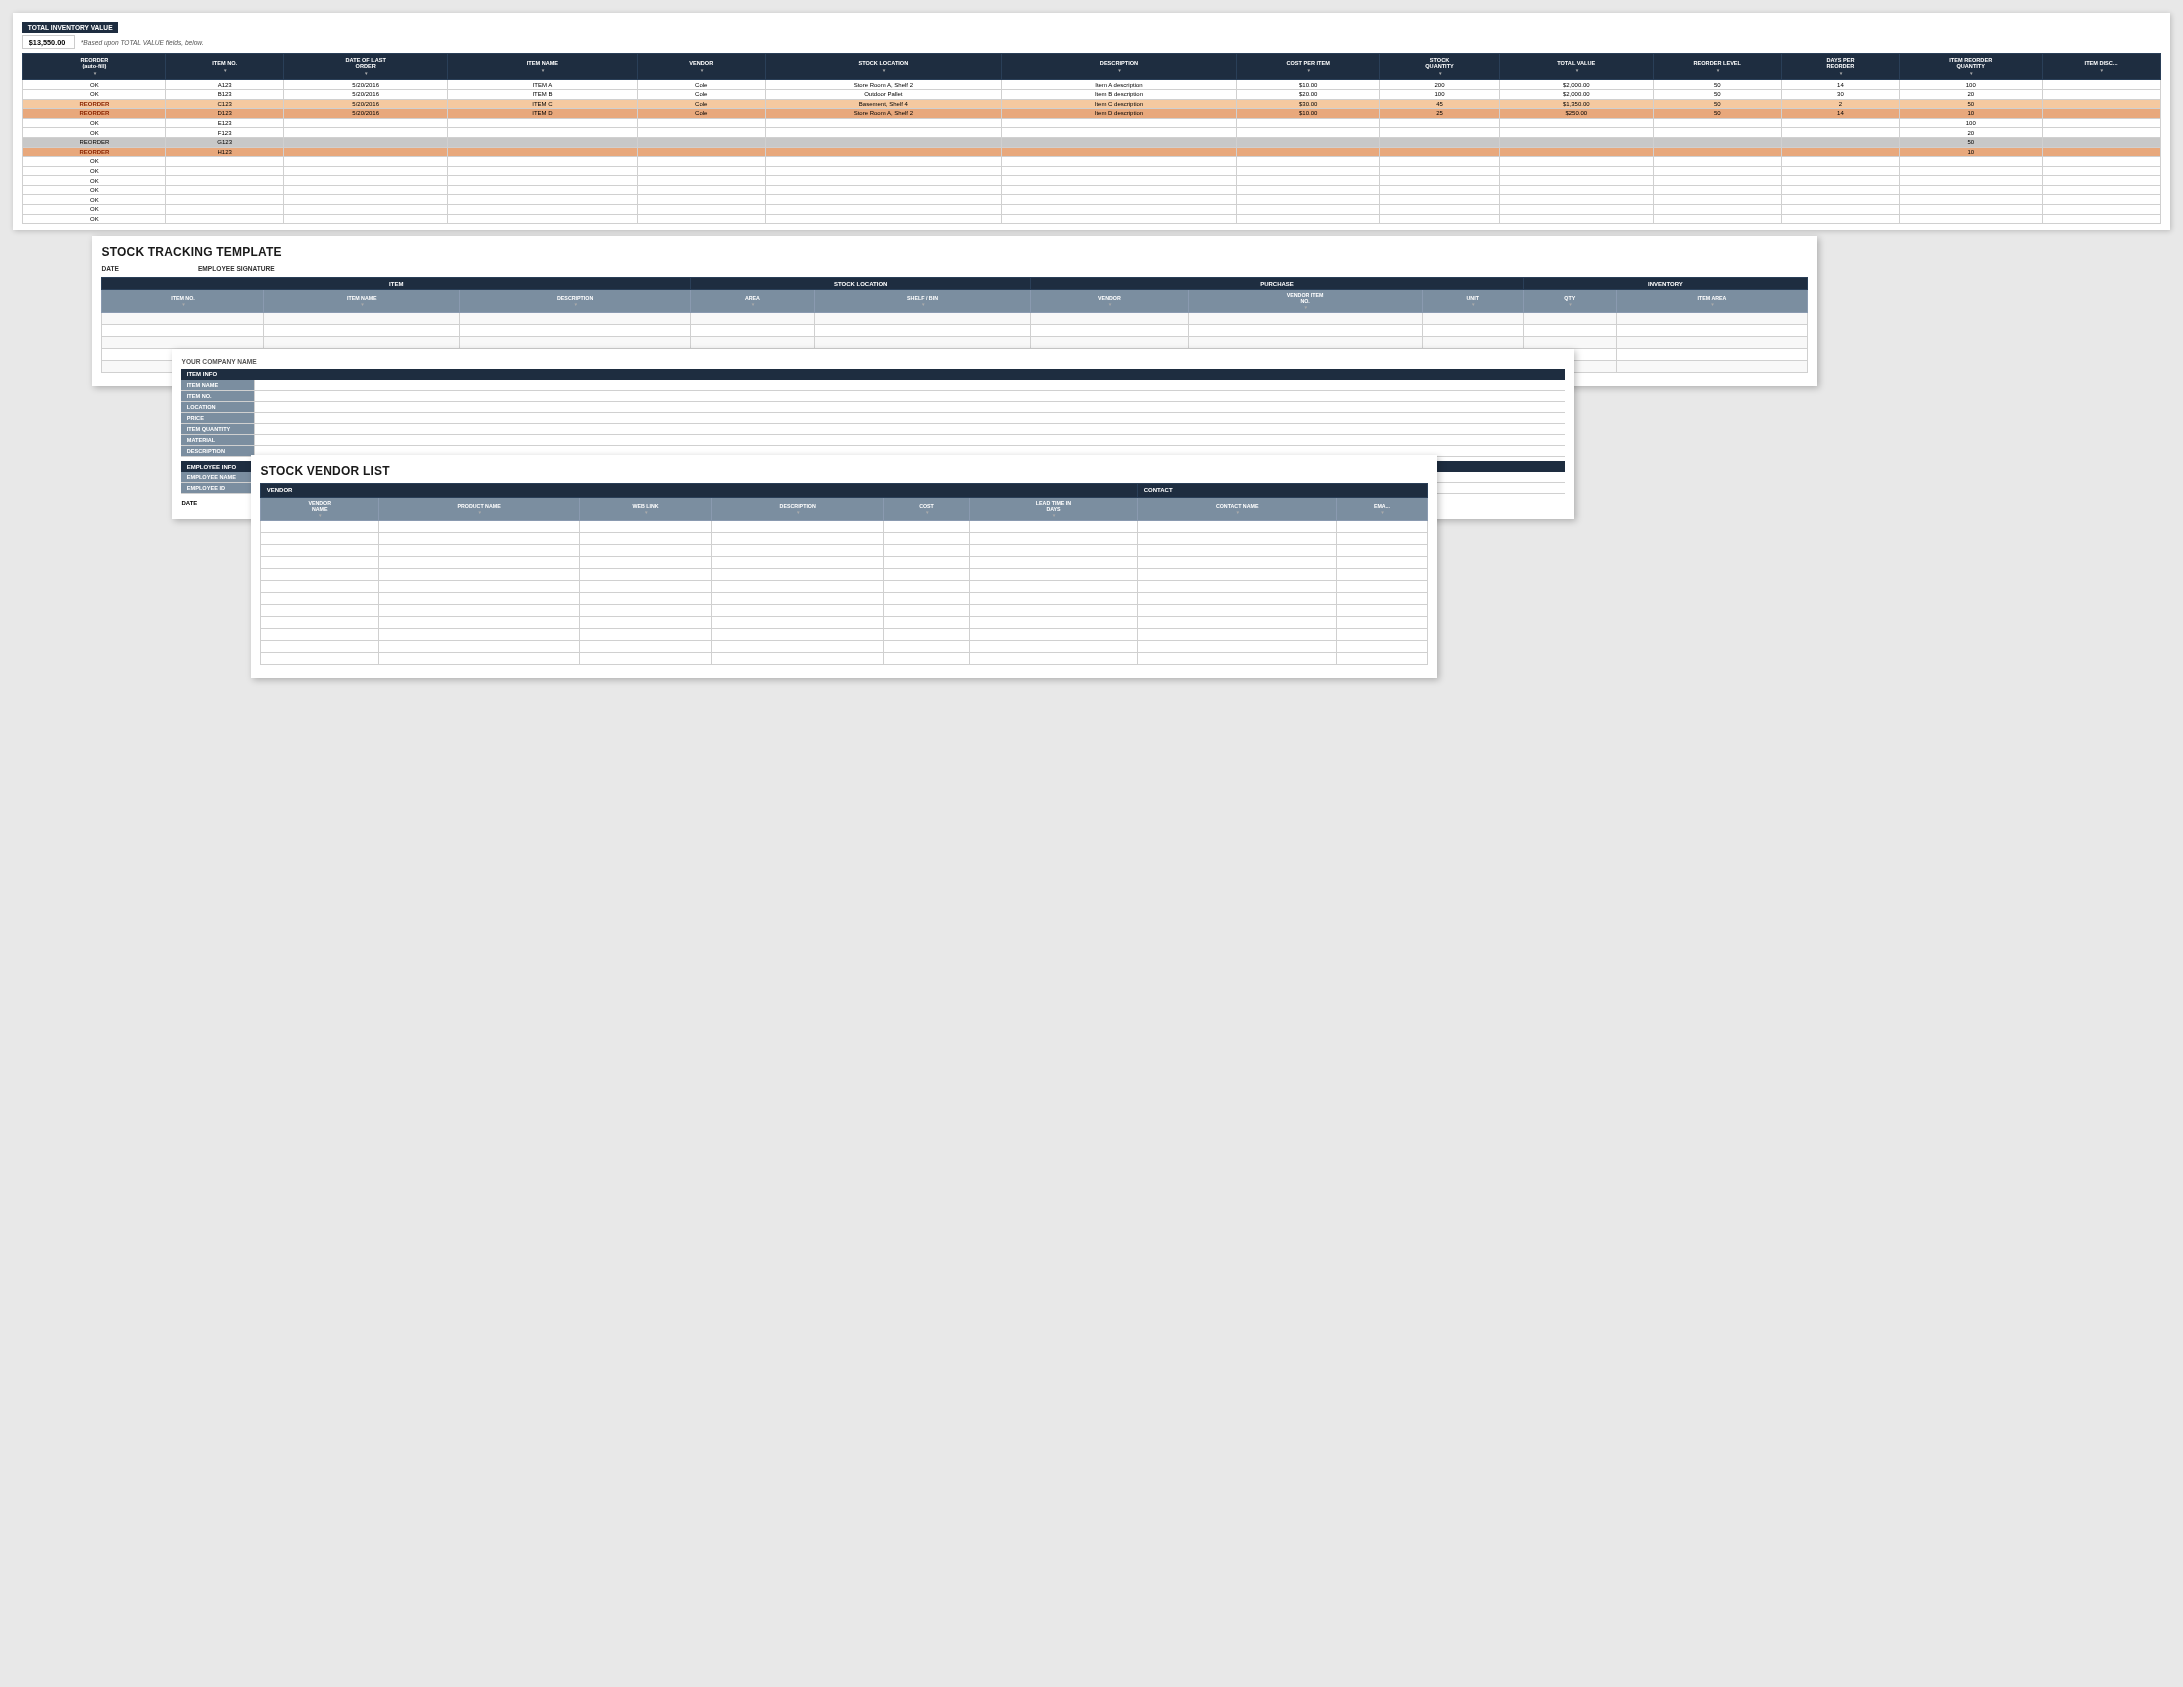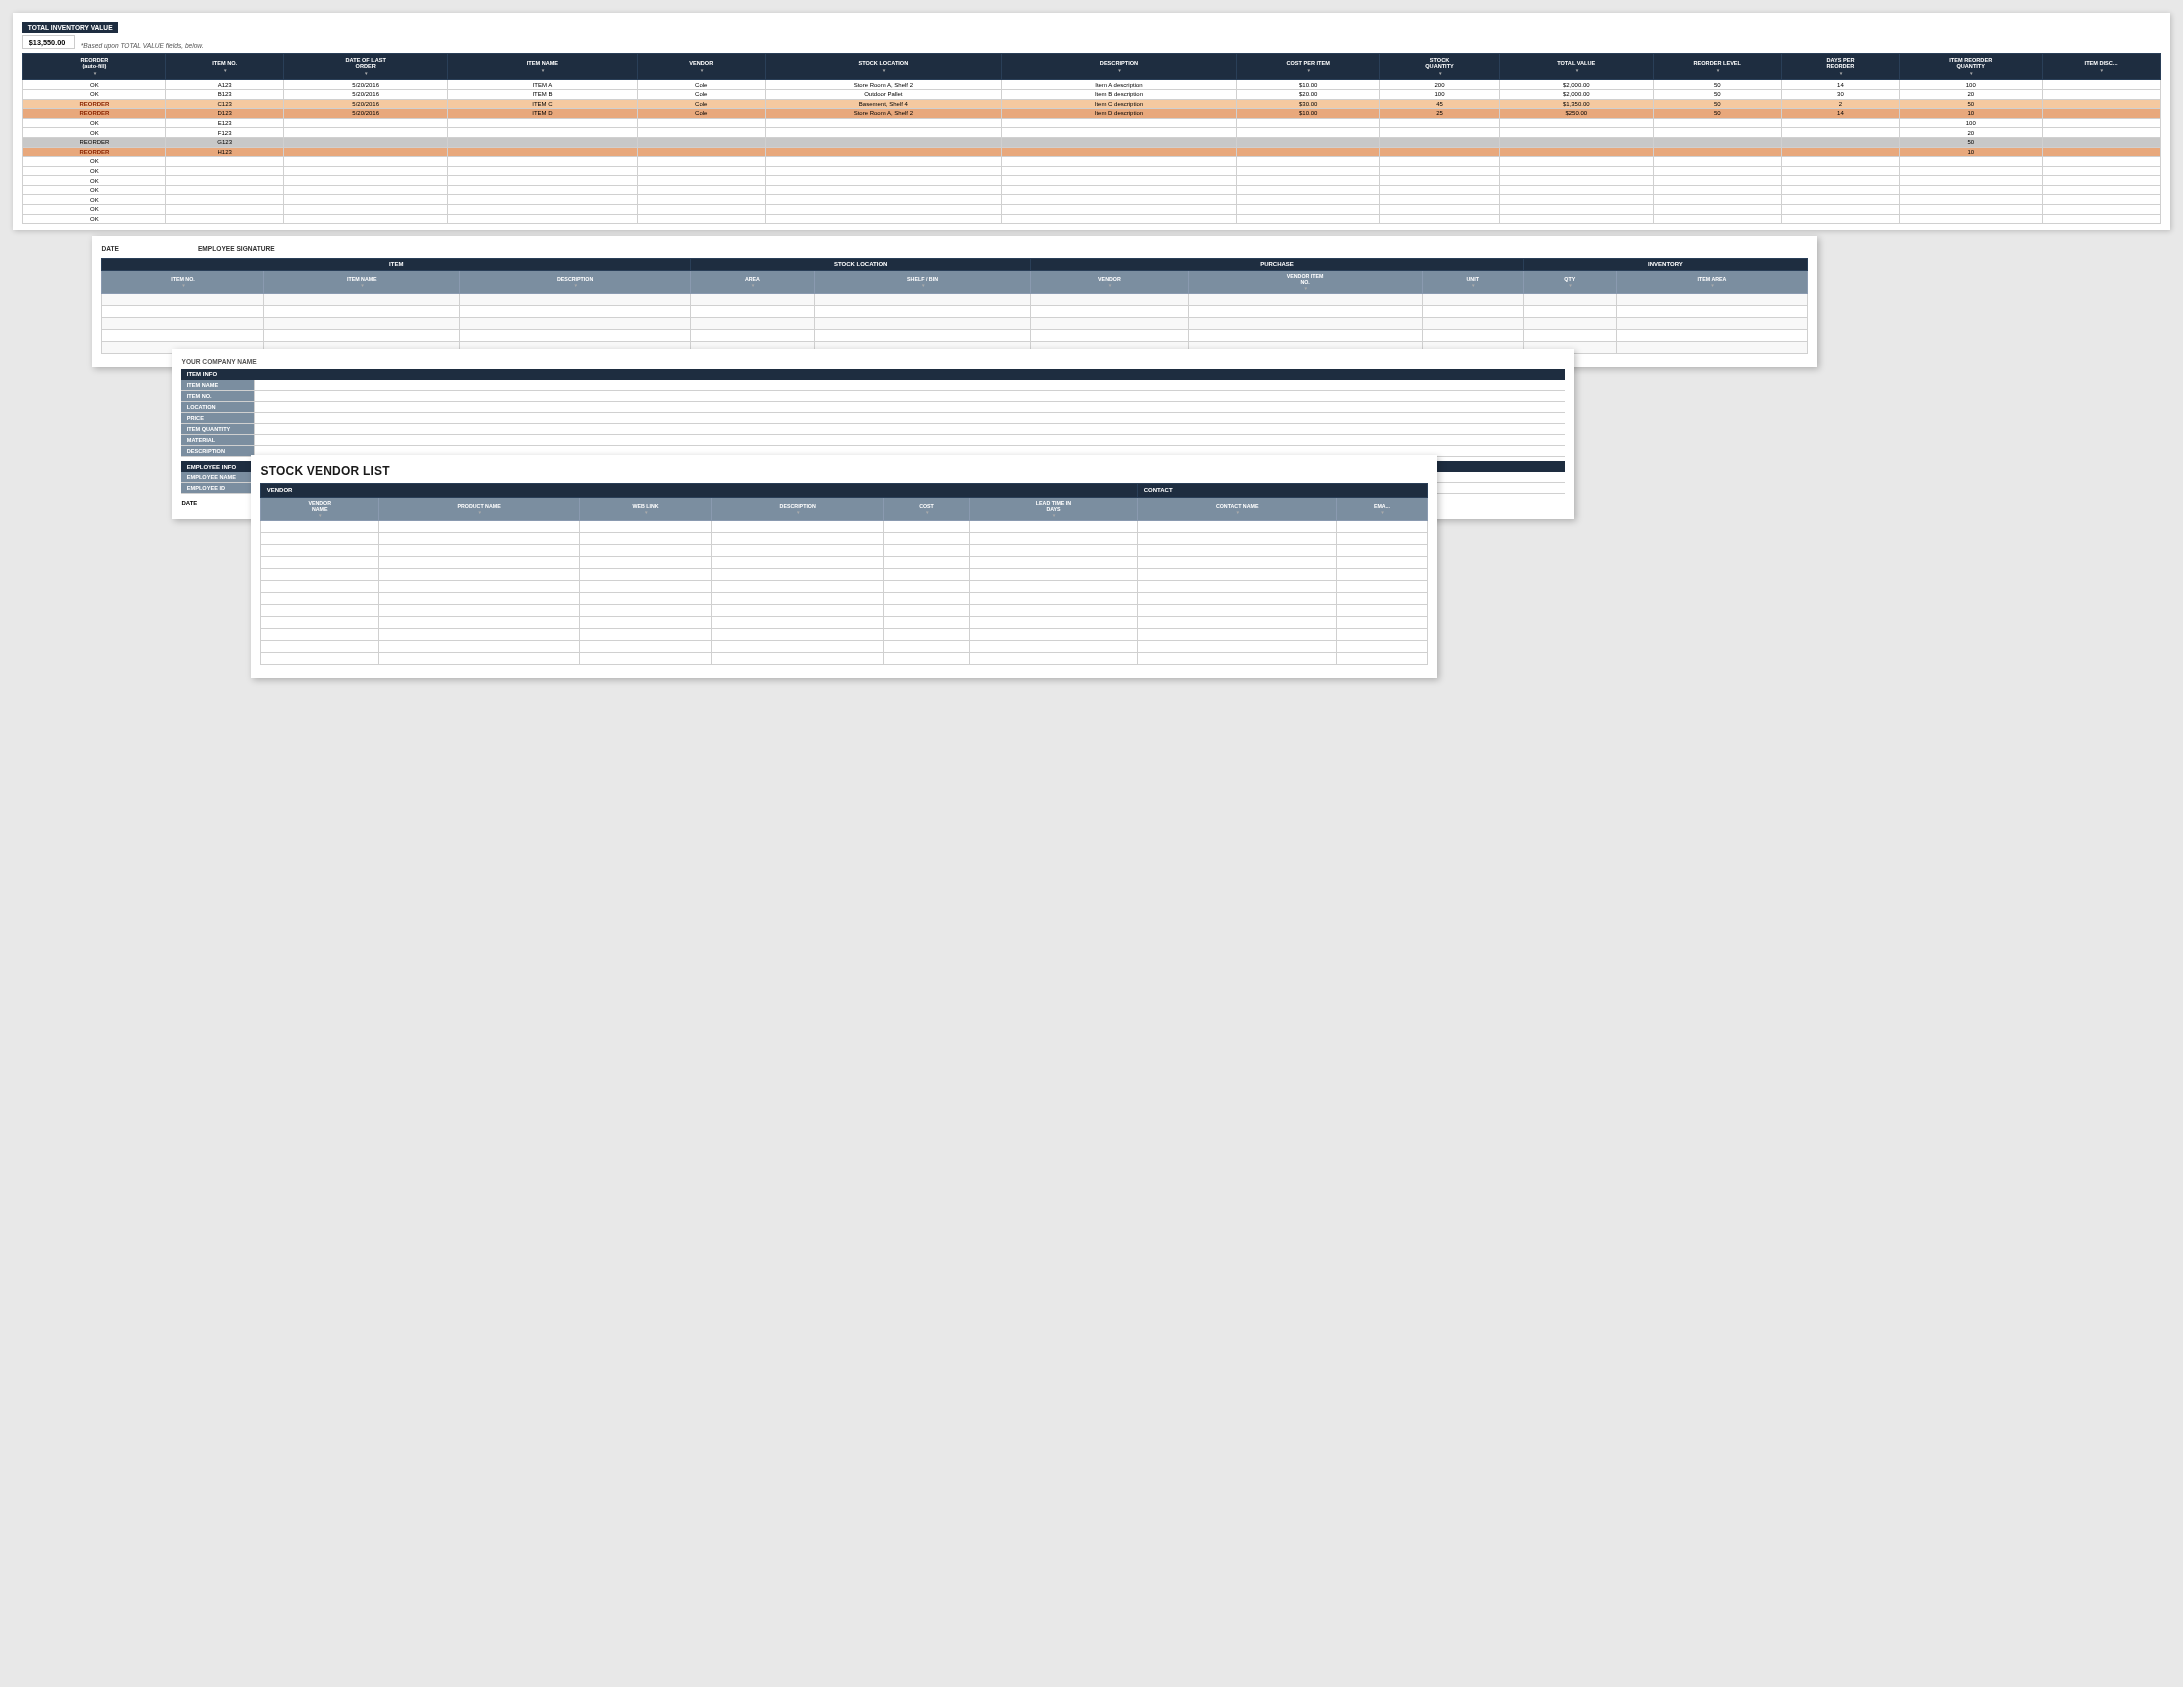--- a/index.html
+++ b/index.html
@@ -34,21 +34,21 @@
       background: #1e2d40;
       color: #fff;
       display: inline-block;
       padding: 2px 5.3px;
       font-weight: bold;
       font-size: 6.6px;
       margin-bottom: 0.7px;
     }
     .total-row {
       display: flex;
-      align-items: flex-end;
+      align-items: center;
       margin-bottom: 4px;
     }
     .total-value {
       background: #fff;
       border: 0.7px solid #ccc;
       padding: 1.3px 5.3px;
       font-weight: bold;
       font-size: 7.3px;
       min-width: 53px;
     }
@@ -531,20 +531,21 @@
           <td style="font-size: 6px;"></td>
         </tr>
       </tbody>
   </table>
 </div>
 
 <div class="sheets-container" style="height: 463px; position: relative;">
 
   <div class="sheet2-wrapper">
     <div class="sheet2">
+      <div class="sheet-title">STOCK TRACKING TEMPLATE</div>
       <div class="date-sig-row">
         <div class="date-label">DATE</div>
         <div class="sig-label">EMPLOYEE SIGNATURE</div>
       </div>
       <table class="track-table">
         <thead>
           <tr>
             <th class="group-header" colspan="3">ITEM</th>
             <th class="group-header" colspan="2">STOCK LOCATION</th>
             <th class="group-header" colspan="3">PURCHASE</th>

